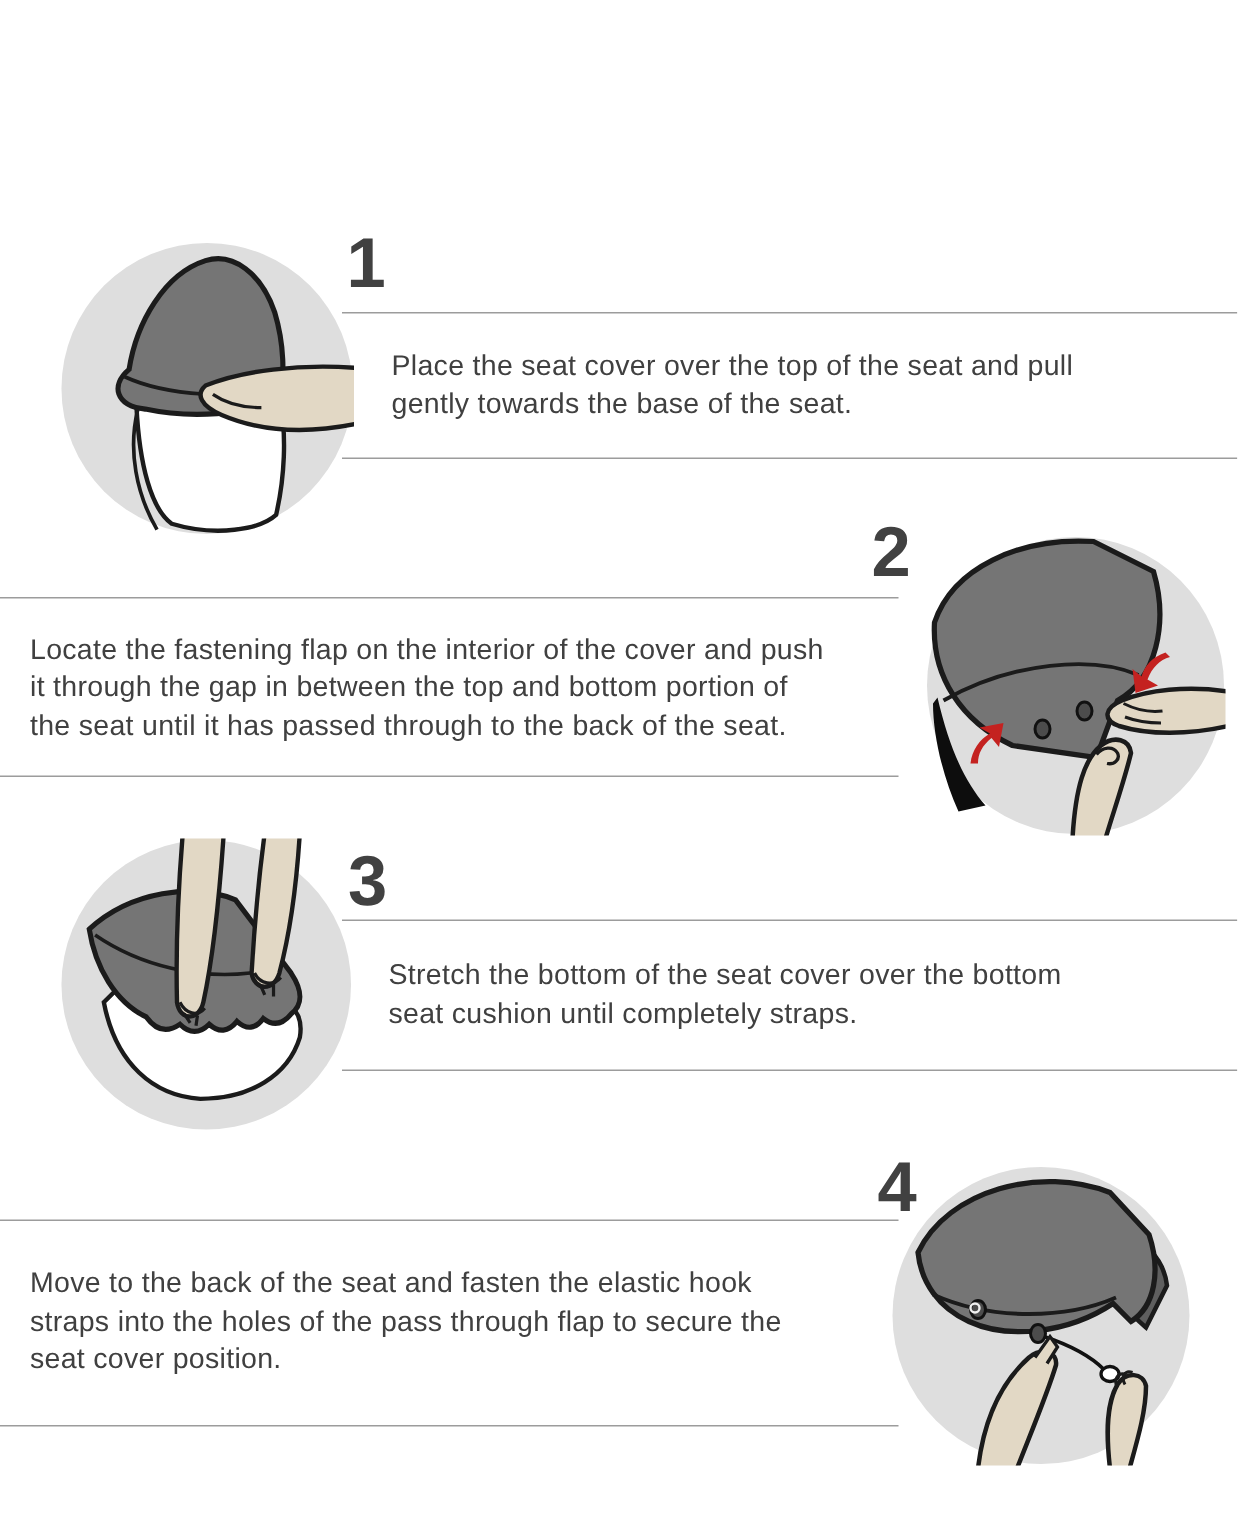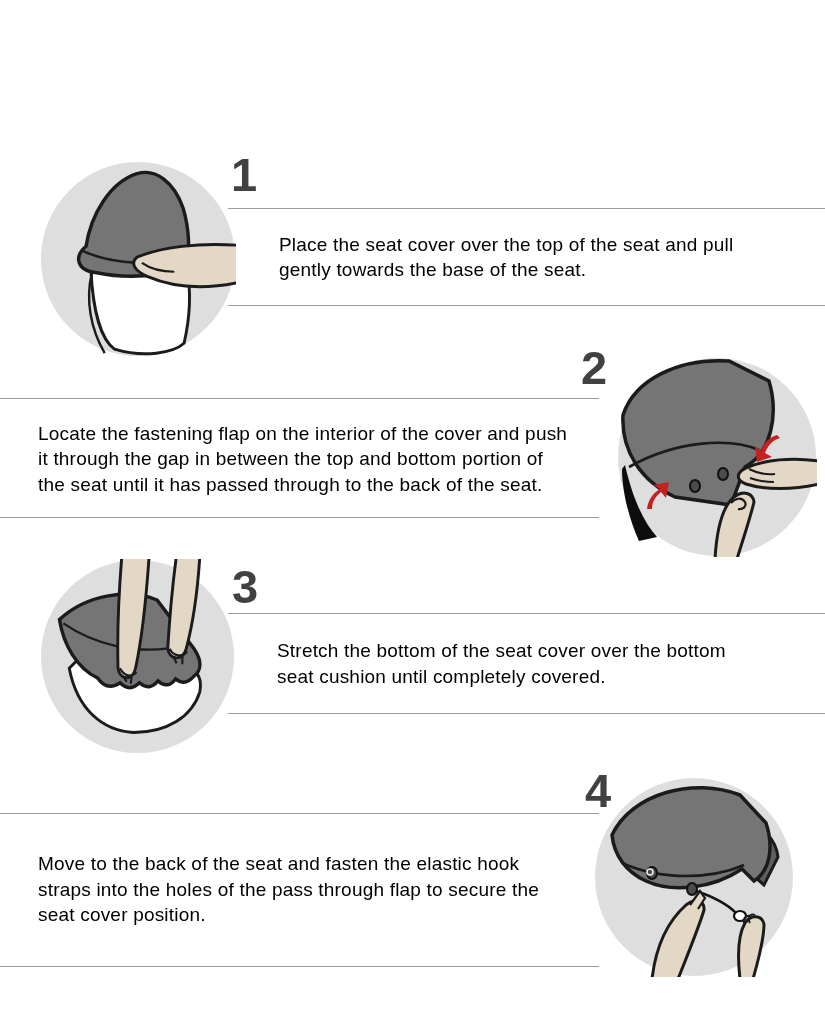--- a/index.html
+++ b/index.html
@@ -15,28 +15,28 @@
   .step-num {
     position:absolute; z-index:3;
     font-weight:700; font-size:47px; line-height:1; color:#414141;
   }
   .panel {
     position:absolute; z-index:1; box-sizing:border-box;
     border-top:1px solid #9c9c9c; border-bottom:1px solid #9c9c9c;
     display:flex; align-items:center; background:transparent;
   }
   .step-text {
-    font-size:19px; color:#000000; line-height:1.34;
-    letter-spacing:0.2px; white-space:pre-line; margin:18px;
+    font-size:19px; color:#404040; line-height:1.34;
+    letter-spacing:0.2px; white-space:pre-line; margin:0;
   }
   .circle { position:absolute; z-index:2; }
   .p1 { left:228px; top:208px; width:597px; height:98px;  padding:0 24px 0 33px; }
   .p2 { left:0px;   top:398px; width:599px; height:120px; padding:2px 2px 0 20px; }
   .p3 { left:228px; top:613px; width:597px; height:101px; padding:0 20px 0 31px; }
-  .p4 { left:0px;   top:813px; width:599px; height:154px; padding:0 2px 1px 20px; }
+  .p4 { left:0px;   top:813px; width:599px; height:138px; padding:0 2px 1px 20px; }
   .n1 { left:231px; top:151px; }
   .n2 { left:581px; top:344px; }
   .n3 { left:232px; top:563px; }
   .n4 { left:585px; top:767px; }
   .c1 { left:40px;  top:161px; width:196px; height:196px; }
   .c2 { left:617px; top:357px; width:200px; height:200px; }
   .c3 { left:40px;  top:559px; width:195px; height:195px; }
   .c4 { left:594px; top:777px; width:200px; height:200px; }
 </style>
 </head>
@@ -86,21 +86,21 @@
     <path d="M98 202 C100 168 106 149 117 140 C126 133 136 136 137 145 C133 162 126 182 120 202 Z" stroke="#1b1b1b" stroke-width="3" fill="#e2d8c5"></path>
     <path d="M114 146 C118 141 125 140 128 145 C130 149 126 153 121 152" fill="none" stroke="#1b1b1b" stroke-width="2.2"></path>
 
     <path d="M160 78 c-9 3 -14 9 -16 16 l-6 -5 l2 16 l15 -5 l-7 -4 c3 -8 8 -13 15 -15 z" fill="#c42220"></path>
     <path d="M30 152 c1 -9 6 -16 13 -20 l-7 -4 l16 -3 l-3 16 l-5 -6 c-6 5 -9 10 -9 17 z" fill="#c42220"></path>
   </svg>
 
   <div class="step-num n3">3</div>
   <div class="panel p3">
     <p class="step-text">Stretch the bottom of the seat cover over the bottom
-seat cushion until completely covered.</p>
+seat cushion until completely straps.</p>
   </div>
   <svg class="circle c3" viewBox="0 0 200 200">
     <circle cx="100" cy="100" r="99" fill="#dedede"></circle>
 
     <path d="M30 112 C38 154 64 176 96 178 C130 178 156 162 164 136 C166 124 162 116 154 113 L40 102 Z" fill="#ffffff" stroke="#1b1b1b" stroke-width="3"></path>
 
     <path d="M20 62 C48 36 92 30 120 42 L158 92 C166 104 166 114 158 120 q-9 11 -19 3 q-8 11 -18 2 q-9 11 -19 2 q-10 10 -20 0 q-13 9 -23 -5 C38 112 24 88 20 62 Z" stroke="#1b1b1b" stroke-width="3.5" fill="#757575"></path>
     <path d="M24 66 C56 88 96 96 130 92" fill="none" stroke="#1b1b1b" stroke-width="2.4"></path>
 
     <path d="M84 -4 L112 -4 C109 40 105 80 98 112 C95 125 82 125 80 112 C79 72 81 32 84 -4 Z" stroke="#1b1b1b" stroke-width="3" fill="#e2d8c5"></path>

